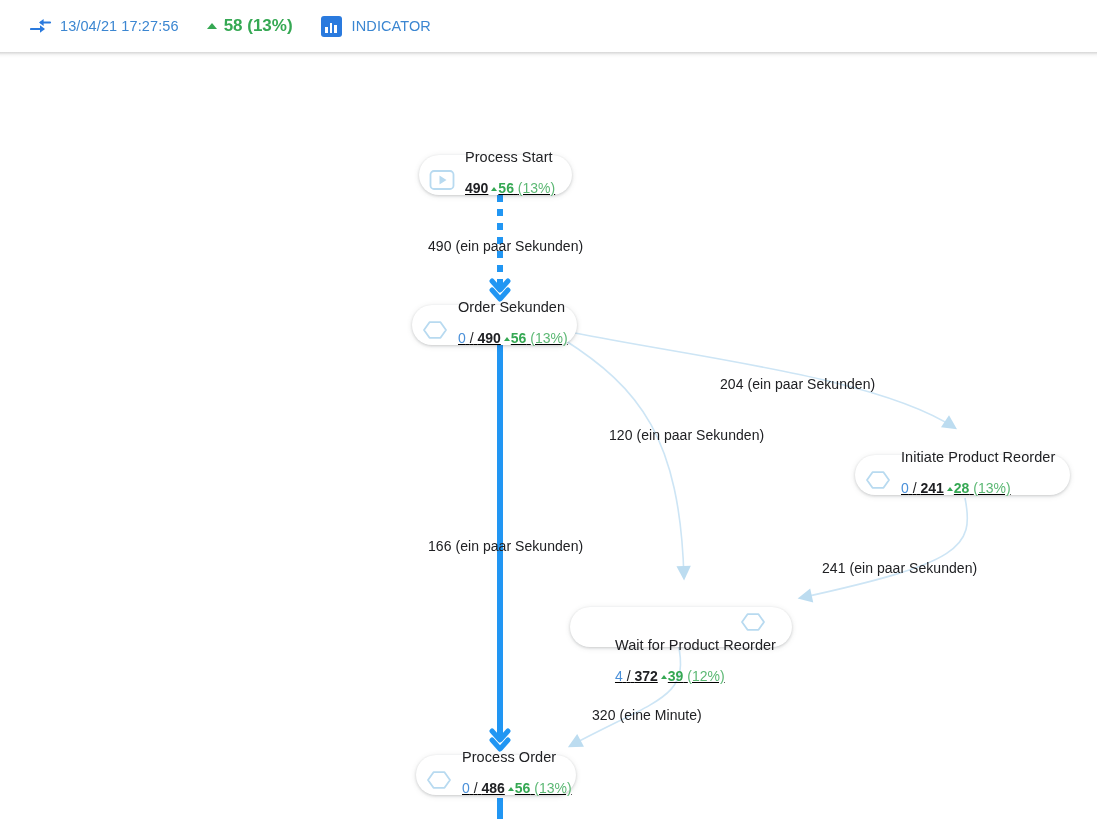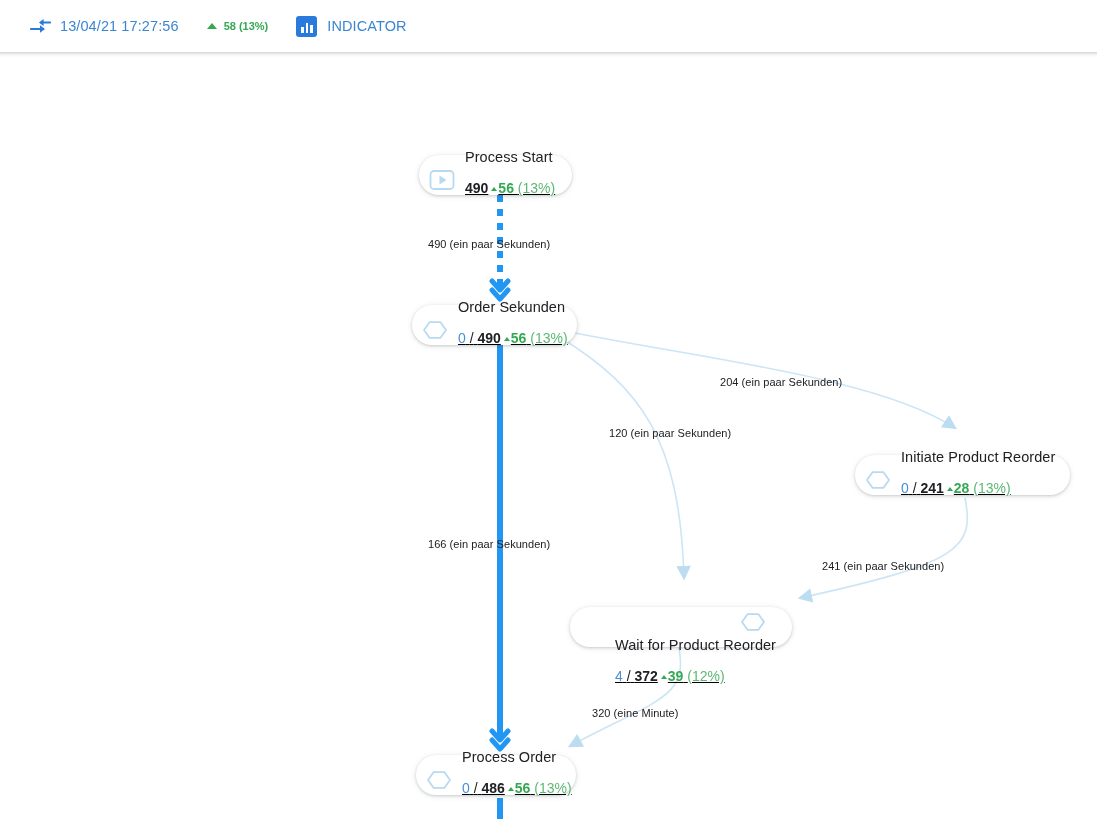--- a/index.html
+++ b/index.html
@@ -49,21 +49,21 @@
     display: block;
   }
   .tb-text-blue {
     color: #3b86d1;
     font-size: 14.5px;
     letter-spacing: 0.1px;
     white-space: nowrap;
   }
   .tb-text-green {
     color: #35a853;
-    font-size: 11px;
+    font-size: 17px;
     font-weight: bold;
     white-space: nowrap;
   }
   .tri-up {
     width: 0; height: 0;
     border-left: 5px solid transparent;
     border-right: 5px solid transparent;
     border-bottom: 6px solid #35a853;
     margin-right: 7px;
     display: block;
@@ -155,21 +155,21 @@
     border-left: 3.5px solid transparent;
     border-right: 3.5px solid transparent;
     border-bottom: 4.5px solid #35a853;
     margin: 0 1px 1px 3px;
     vertical-align: middle;
   }
 
   
   .edge-label {
     position: absolute;
-    font-size: 11px;
+    font-size: 14px;
     color: #202124;
     white-space: nowrap;
     background: transparent;
     letter-spacing: 0.05px;
   }
 </style>
 </head>
 <body>
 
 <div id="toolbar">

